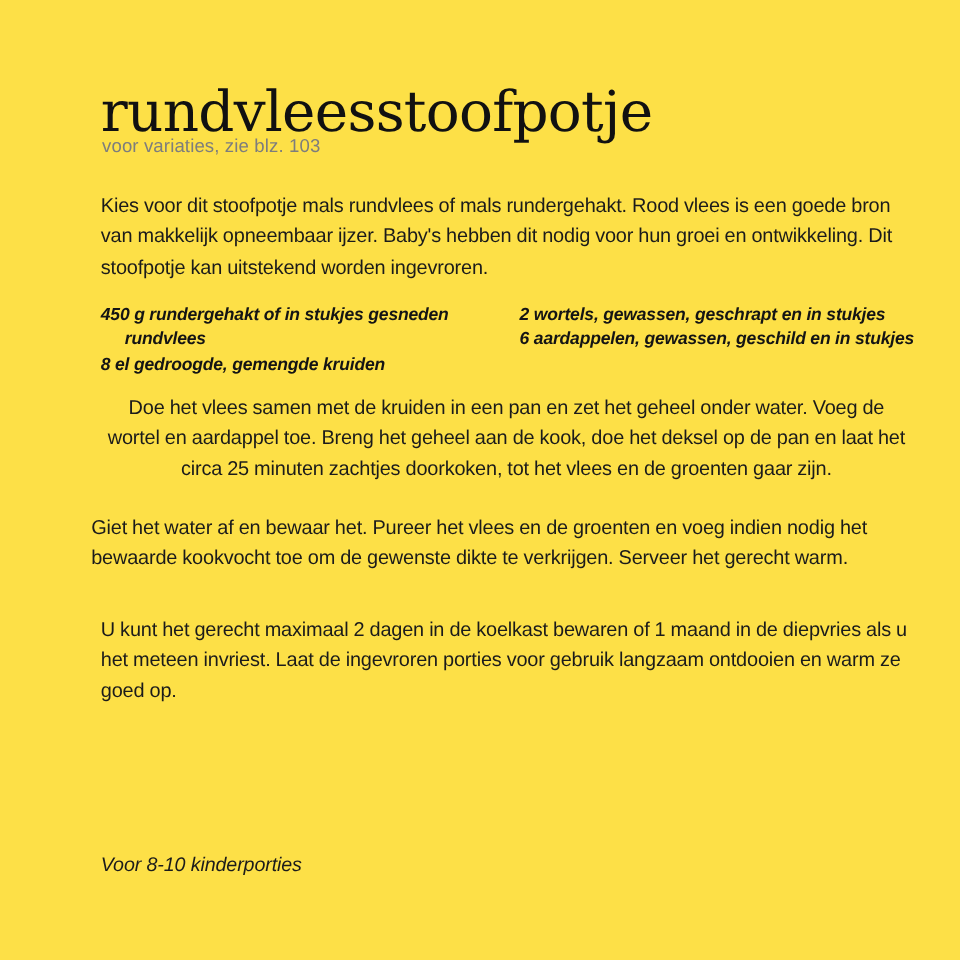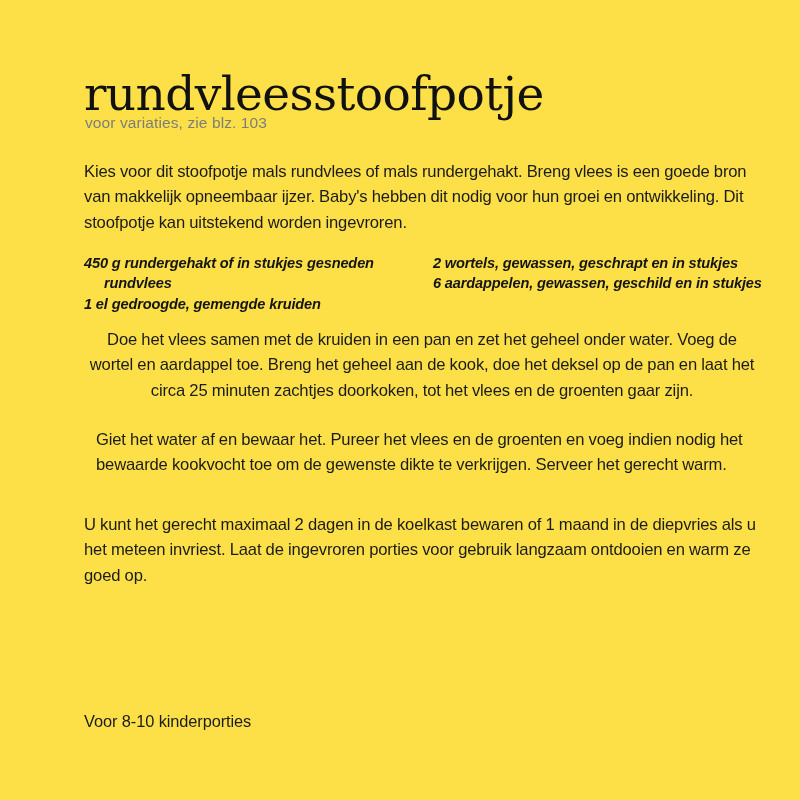--- a/index.html
+++ b/index.html
@@ -48,21 +48,21 @@
     font-size: 16.6px;
     line-height: 25.4px;
     color: #1b1b1b;
     letter-spacing: -0.15px;
     word-spacing: -0.2px;
     margin: 0;
     text-align: left;
   }
   #intro-paragraph    { position: absolute; left: 84px; top: 159px; width: 672px; }
   #method-paragraph-1 { position: absolute; left: 84px; top: 327px; width: 676px; text-align: center; }
-  #method-paragraph-2 { position: absolute; left: 96px; top: 427px; width: 670px; }
+  #method-paragraph-2 { position: absolute; left: 76px; top: 427px; width: 670px; }
   #method-paragraph-3 { position: absolute; left: 84px; top: 492px; width: 676px; margin-top: 20px; }
 
   
   .ingredients {
     position: absolute;
     left: 84px;
     top: 253px;
     width: 672px;
   }
   .ing-col {
@@ -84,20 +84,21 @@
     text-indent: -20px;
     font-style: italic;
   }
 
   
   .serving-note {
     position: absolute;
     left: 84px;
     top: 710px;
     font-family: "Liberation Sans", sans-serif;
+    font-style: italic;
     font-weight: 400;
     font-size: 16.4px;
     line-height: 22px;
     color: #1b1b1b;
     letter-spacing: -0.1px;
     white-space: nowrap;
   }
 
   .page-footer {
     position: absolute;
@@ -117,26 +118,26 @@
 </style>
 </head>
 <body>
 
 <div class="page">
 
   <h1 class="recipe-title">rundvleesstoofpotje</h1>
 
   <div class="recipe-subtitle">voor variaties, zie blz. 103</div>
 
-  <p class="para" id="intro-paragraph">Kies voor dit stoofpotje mals rundvlees of mals rundergehakt. Breng vlees is een goede bron van makkelijk opneembaar ijzer. Baby's hebben dit nodig voor hun groei en ontwikkeling. Dit stoofpotje kan uitstekend worden ingevroren.</p>
+  <p class="para" id="intro-paragraph">Kies voor dit stoofpotje mals rundvlees of mals rundergehakt. Rood vlees is een goede bron van makkelijk opneembaar ijzer. Baby's hebben dit nodig voor hun groei en ontwikkeling. Dit stoofpotje kan uitstekend worden ingevroren.</p>
 
   <div class="ingredients">
     <div class="ing-col ing-col-left">
       <p class="ing-item">450 g rundergehakt of in stukjes gesneden rundvlees</p>
-      <p class="ing-item">1 el gedroogde, gemengde kruiden</p>
+      <p class="ing-item">8 el gedroogde, gemengde kruiden</p>
     </div>
     <div class="ing-col ing-col-right">
       <p class="ing-item">2 wortels, gewassen, geschrapt en in stukjes</p>
       <p class="ing-item">6 aardappelen, gewassen, geschild en in stukjes</p>
     </div>
   </div>
 
   <p class="para" id="method-paragraph-1">Doe het vlees samen met de kruiden in een pan en zet het geheel onder water. Voeg de wortel en aardappel toe. Breng het geheel aan de kook, doe het deksel op de pan en laat het circa 25 minuten zachtjes doorkoken, tot het vlees en de groenten gaar zijn.</p>
 
   <p class="para" id="method-paragraph-2">Giet het water af en bewaar het. Pureer het vlees en de groenten en voeg indien nodig het bewaarde kookvocht toe om de gewenste dikte te verkrijgen. Serveer het gerecht warm.</p>

